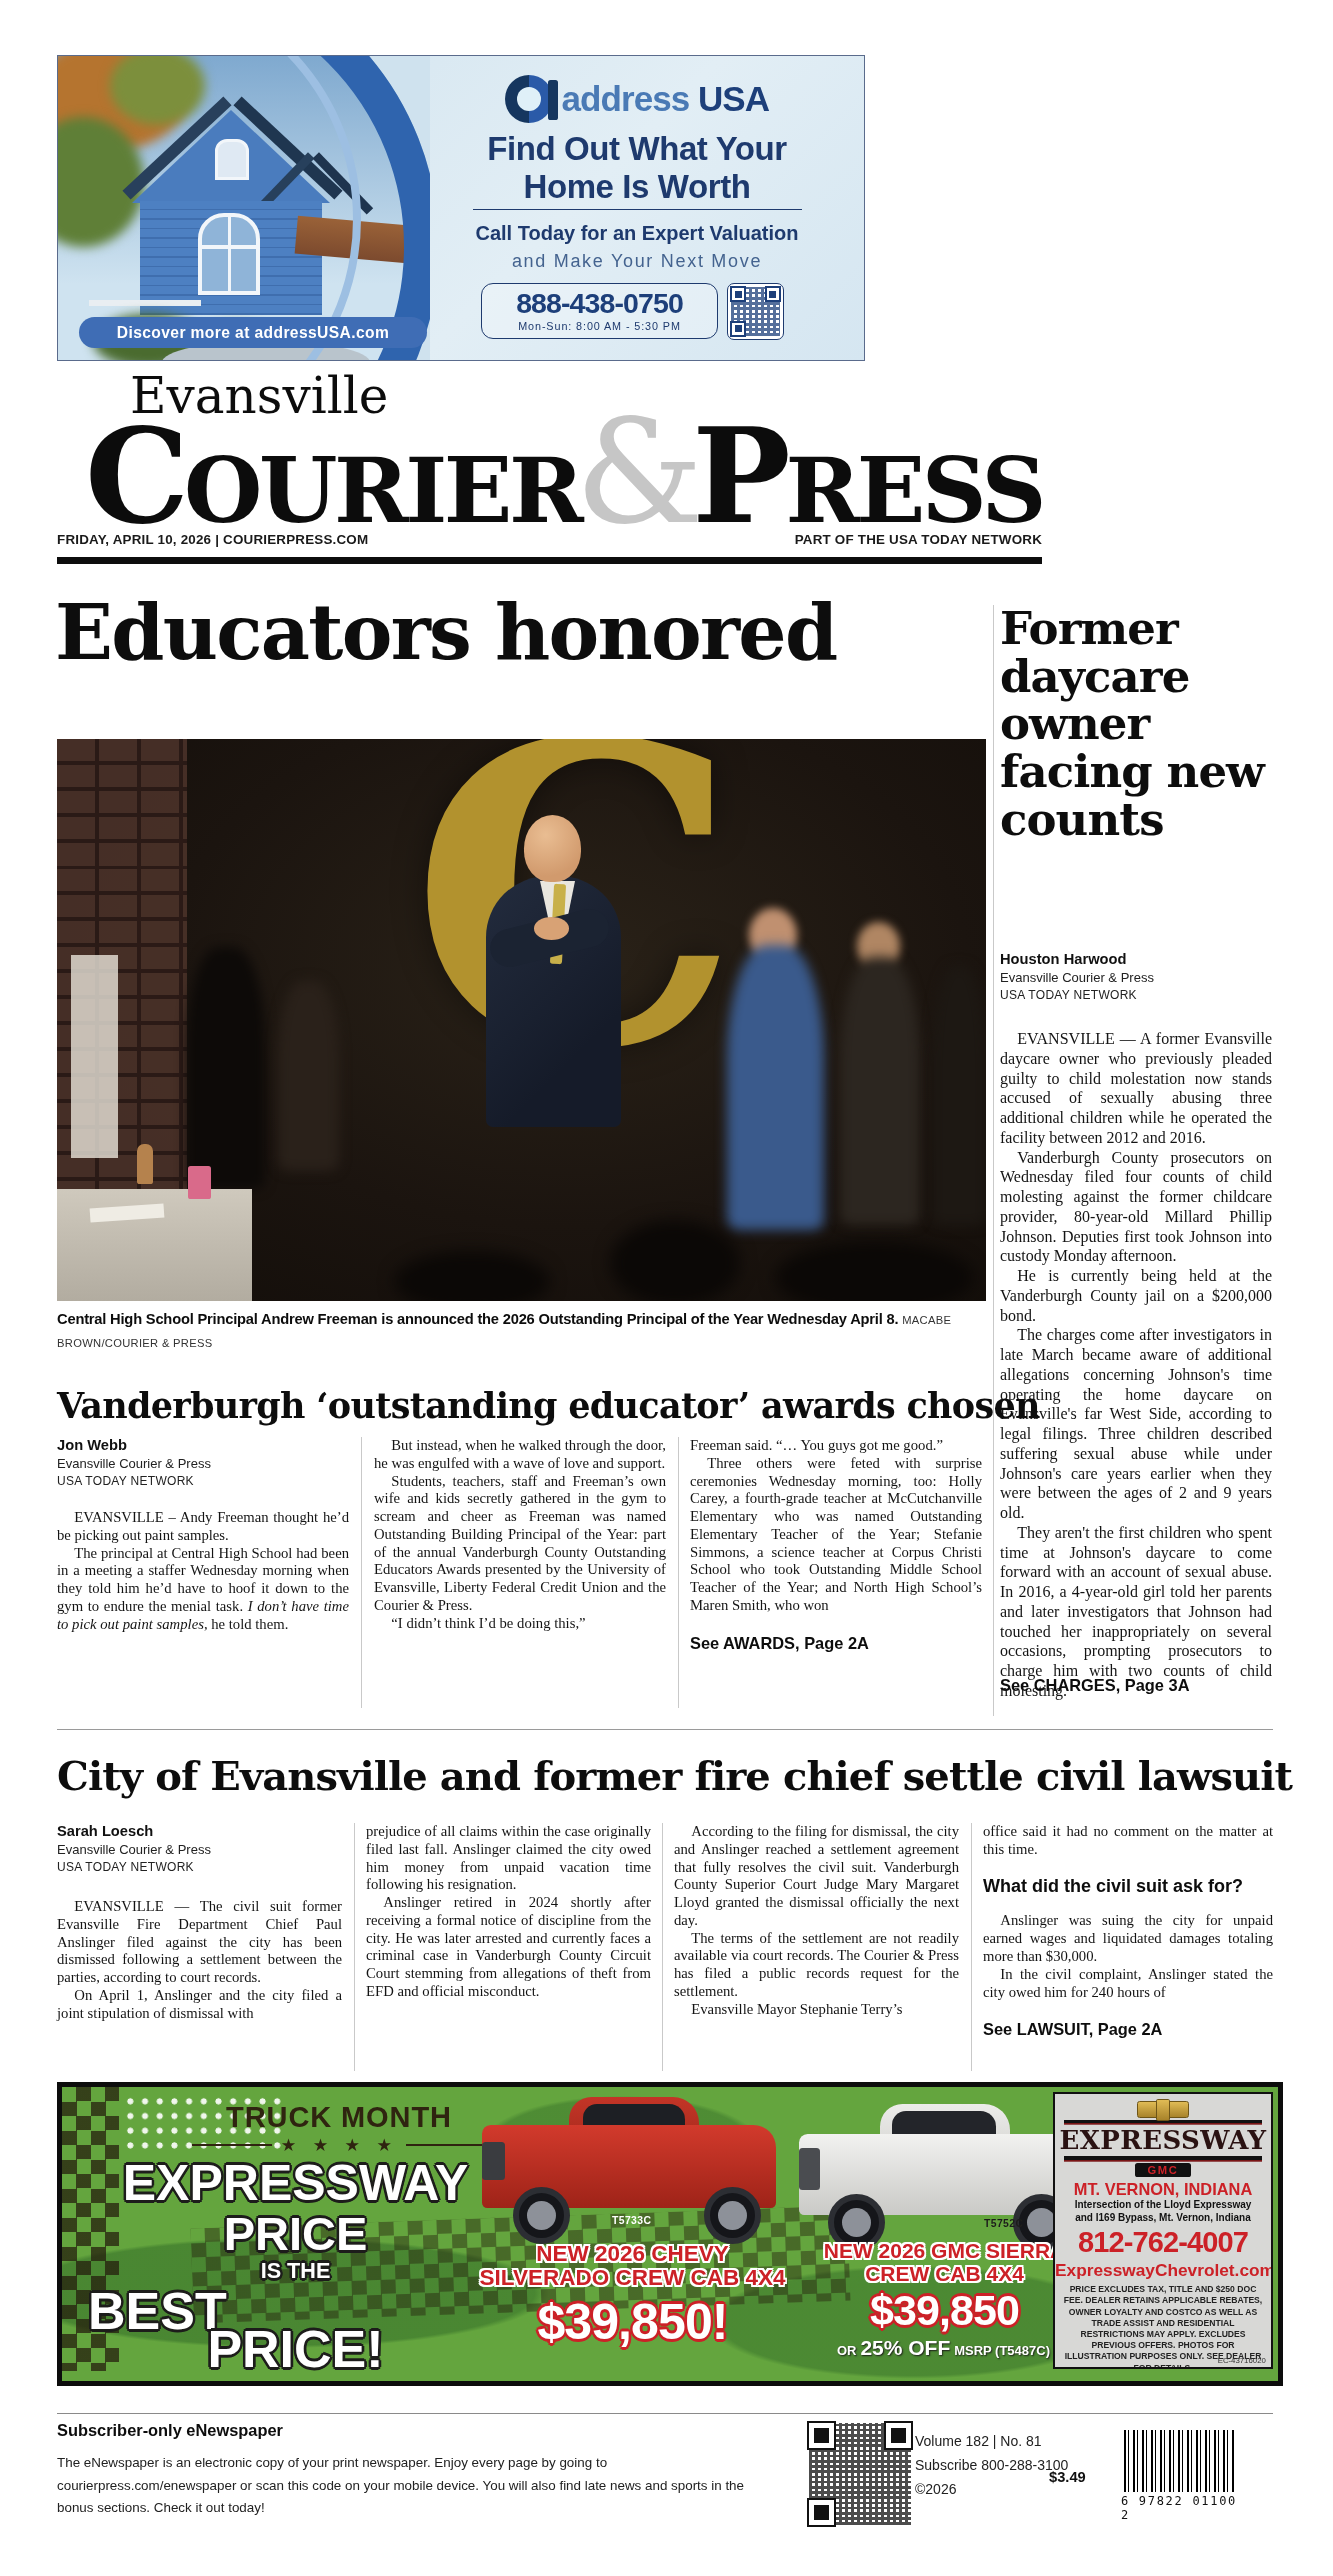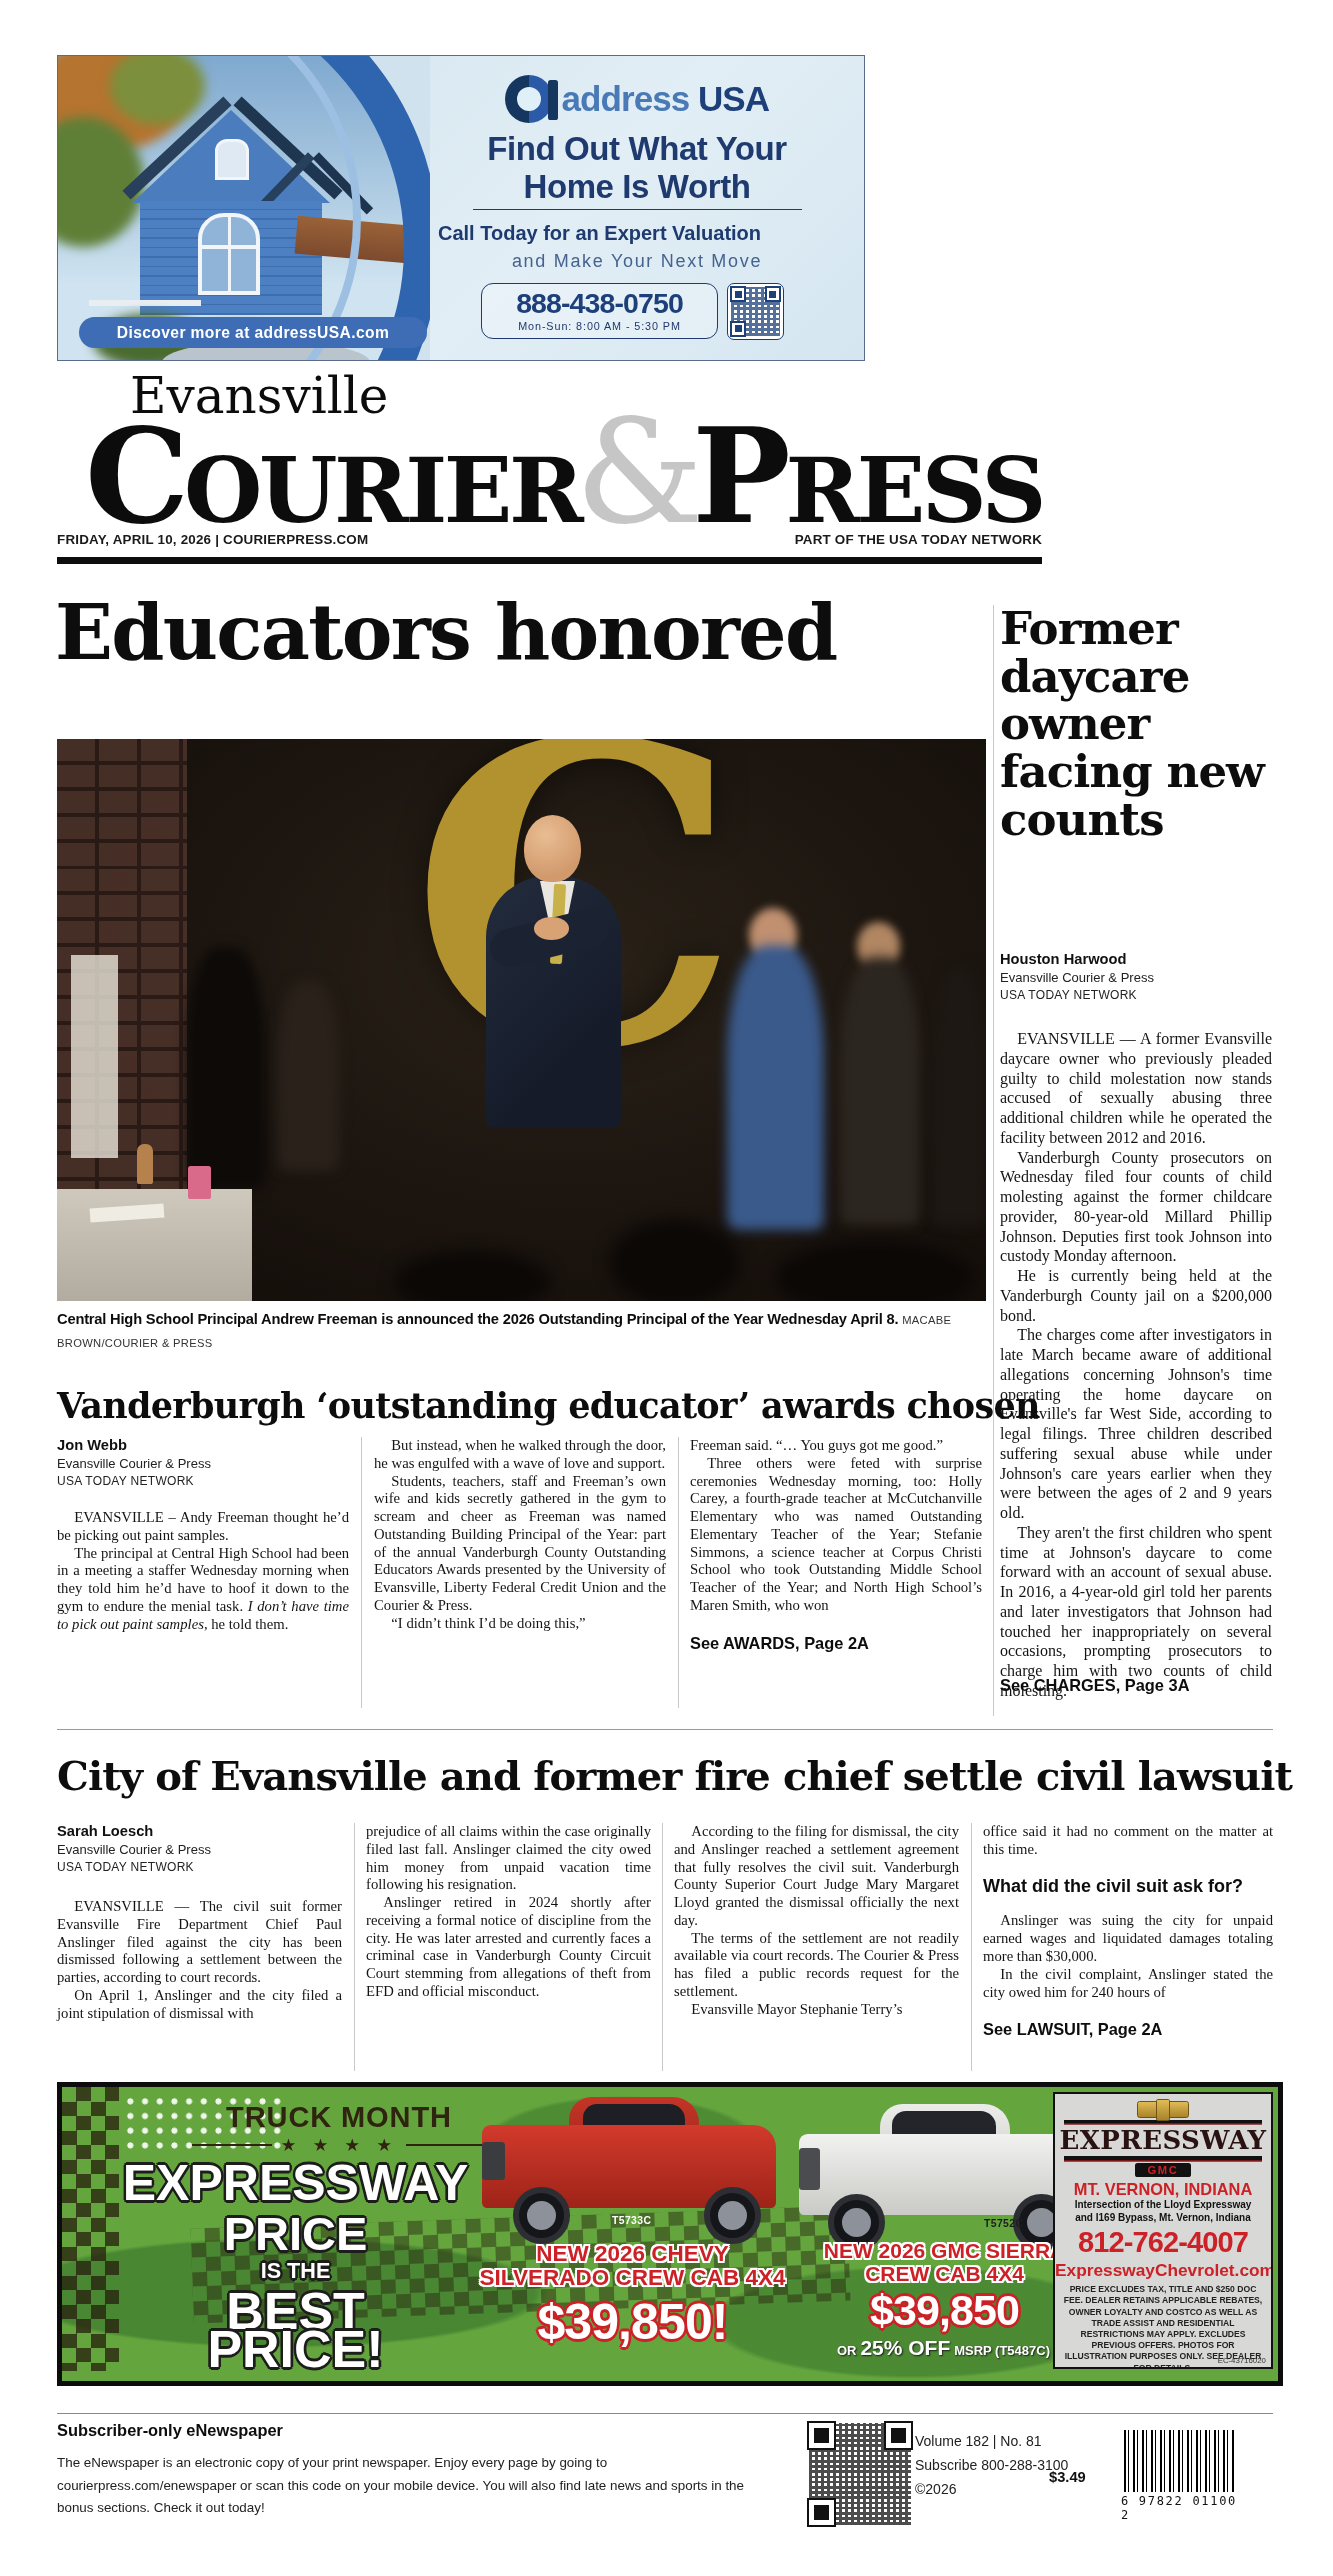--- a/index.html
+++ b/index.html
@@ -35,21 +35,21 @@
            border:35px solid #2f64ae;box-shadow:0 0 0 1729px #cfe2ee;}
   #arcInner{left:-183px;top:-80px;width:470px;height:470px;border-radius:50%;border:8.6px solid #9dbfe2;}
   #adLogoRow{left:406px;top:15.6px;width:346px;height:54px;display:flex;align-items:center;justify-content:center;gap:8.6px;}
   #logoCircle{width:48px;height:48px;border-radius:50%;background:conic-gradient(#2a5aa8 0 180deg,#15365f 180deg 360deg);position:relative;}
   #logoCircle:before{content:"";position:absolute;left:12px;top:12px;width:24px;height:24px;border-radius:50%;background:#dff0f8;}
   #logoCircle:after{content:"";position:absolute;right:-5.2px;top:5.2px;width:10.4px;height:40px;background:#15365f;border-radius:2.6px;}
   .brandPrefix{font:600 35px "Liberation Sans",sans-serif;color:#4a7ab5;letter-spacing:-0.9px;}
   .brandSuffix{font:800 35px "Liberation Sans",sans-serif;color:#1d3f7a;letter-spacing:-0.9px;}
   .adH1{left:380px;width:398px;text-align:center;font:800 33px "Liberation Sans",sans-serif;color:#1e3a6e;letter-spacing:-0.4px;}
   #adDivider{left:415px;top:153px;width:329px;height:0;border-top:1.3px solid #1e3a6e;}
-  #cta1{left:380px;top:166px;width:398px;text-align:left;font:700 20px "Liberation Sans",sans-serif;color:#1e3a6e;}
+  #cta1{left:380px;top:166px;width:398px;text-align:center;font:700 20px "Liberation Sans",sans-serif;color:#1e3a6e;}
   #cta2{left:380px;top:195px;width:398px;text-align:center;font:400 18px "Liberation Sans",sans-serif;color:#44638f;letter-spacing:1.7px;}
   #phoneBox{left:423px;top:227px;width:235px;height:54px;border:1.7px solid #1e3a6e;border-radius:12px;background:rgba(255,255,255,0.25);text-align:center;}
   #phoneNum{font:800 28.5px "Liberation Sans",sans-serif;color:#1d3f7a;margin-top:2.6px;letter-spacing:-0.9px;}
   #phoneHours{font:400 10.8px "Liberation Sans",sans-serif;color:#1e3a6e;letter-spacing:0.9px;}
   .qr{background:#fff;border:1.7px solid #1e3a6e;border-radius:7px;position:absolute;overflow:hidden;}
   .qr .noise{position:absolute;inset:6%;background:
       repeating-linear-gradient(90deg,#1d3f7a 0 2.6px,transparent 2.6px 6px),
       repeating-linear-gradient(0deg,#1d3f7a 0 2.6px,transparent 2.6px 5.2px);
       opacity:.75;}
   .qr .fp{position:absolute;width:22%;height:22%;border:2.6px solid #1d3f7a;background:#fff;}
@@ -171,21 +171,21 @@
   #starRow .st{font:700 17.3px "DejaVu Sans",sans-serif;letter-spacing:5.2px;}
   .outDark{color:#fff;font-family:"Liberation Sans",sans-serif;font-weight:900;
     text-shadow:2.6px 0 #1d1d1b,-2.6px 0 #1d1d1b,0 2.6px #1d1d1b,0 -2.6px #1d1d1b,1.7px 1.7px #1d1d1b,-1.7px -1.7px #1d1d1b,1.7px -1.7px #1d1d1b,-1.7px 1.7px #1d1d1b;}
   .outWhite{color:#cc2127;font-family:"Liberation Sans",sans-serif;font-weight:900;
     text-shadow:1.7px 0 #fff,-1.7px 0 #fff,0 1.7px #fff,0 -1.7px #fff,1.7px 1.7px #fff,-1.7px -1.7px #fff,1.7px -1.7px #fff,-1.7px 1.7px #fff;}
   .outRed{color:#fff;font-family:"Liberation Sans",sans-serif;font-weight:900;
     text-shadow:2.6px 0 #cc2127,-2.6px 0 #cc2127,0 2.6px #cc2127,0 -2.6px #cc2127,1.7px 1.7px #cc2127,-1.7px -1.7px #cc2127,1.7px -1.7px #cc2127,-1.7px 1.7px #cc2127;}
   #exp1{left:26px;top:67px;width:415px;text-align:center;font-size:50px;letter-spacing:0;}
   #exp2{left:26px;top:119px;width:415px;text-align:center;font-size:47px;}
   #exp3{left:26px;top:171px;width:415px;text-align:center;font-size:21.6px;}
-  #exp4{left:26px;top:194px;width:415px;text-align:center;font-size:52px;}
+  #exp4{left:26px;top:194px;width:415px;font-size:52px;}
   #exp5{left:26px;top:232px;width:415px;text-align:center;font-size:52px;}
   .truckBody{position:absolute;border-radius:8.6px 22.5px 5.2px 5.2px;}
   #chevyTruck{left:420px;top:38px;width:294px;height:83px;background:linear-gradient(180deg,#d23a2c,#9e2318);}
   #chevyCab{left:507px;top:10.4px;width:130px;height:48px;background:linear-gradient(180deg,#c33527,#a82a1d);border-radius:22.5px 26px 0 0;}
   #chevyWin{left:521px;top:17.3px;width:102px;height:29px;background:#1d1f24;border-radius:14px 15.6px 0 0;}
   .wheel{position:absolute;width:45px;height:45px;border-radius:50%;background:#15161a;border:6px solid #2c2e33;}
   .wheel:before{content:"";position:absolute;inset:7.8px;border-radius:50%;background:#8d9199;}
   #cw1{left:451px;top:100px;} #cw2{left:642px;top:100px;}
   #chevyGrille{left:420px;top:55px;width:22.5px;height:38px;background:#3a3c40;border-radius:3.5px;}
   #gmcTruck{left:737px;top:47px;width:285px;height:81px;background:linear-gradient(180deg,#f2f2f0,#c9c9c6);}

